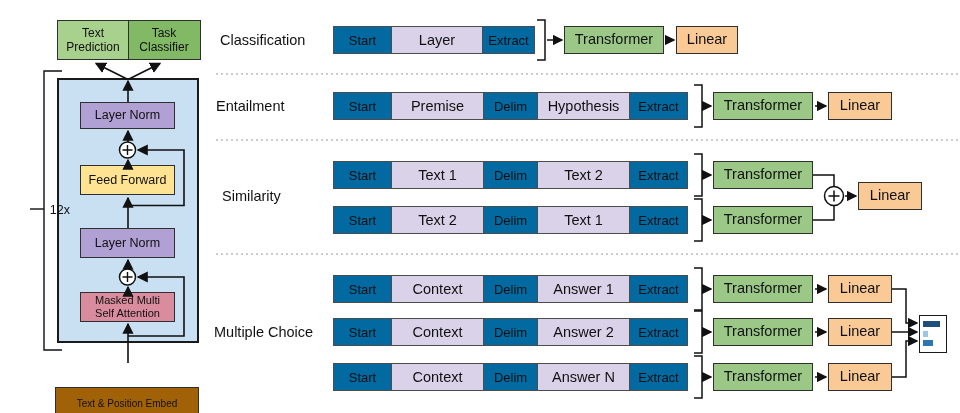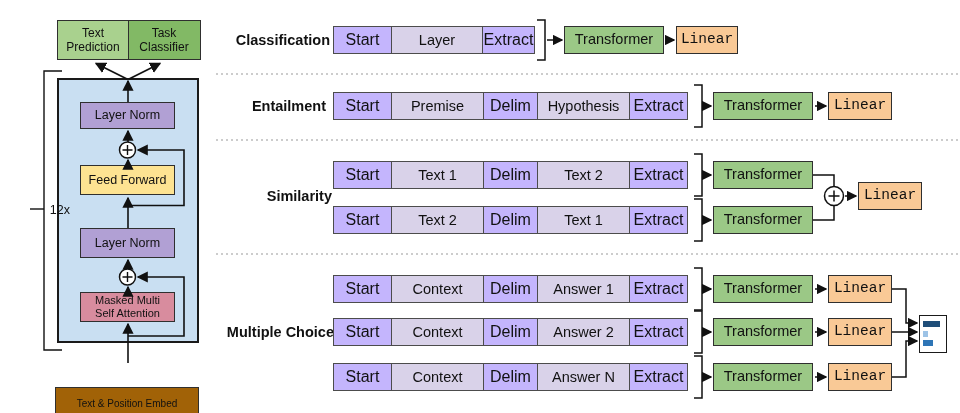--- a/index.html
+++ b/index.html
@@ -5,25 +5,25 @@
   html,body{margin:0;padding:0;background:#fff;}
   #stage{position:relative;width:960px;height:413px;background:#ffffff;
          font-family:"Liberation Sans","DejaVu Sans",sans-serif;color:#111;overflow:hidden;}
   .abs{position:absolute;box-sizing:border-box;margin-left:40px;}
   .box{position:absolute;box-sizing:border-box;display:flex;align-items:center;justify-content:center;
        text-align:center;border:1.5px solid #2f2f2f;line-height:1.18;}
   .strip{position:absolute;display:flex;height:28px;}
   .cell{box-sizing:border-box;height:28px;display:flex;align-items:center;justify-content:center;
         border:1.5px solid #4c4c4c;text-align:center;}
   .cell + .cell{margin-left:-1.5px;}
-  .cell-blue{background:#c4b5fd;font-size:16px;}
+  .cell-blue{background:#0369a1;font-size:13px;}
   .cell-purple{background:#d9d2e9;font-size:14.5px;}
   .tbox{background:#9bc886;font-size:14.5px;}
-  .lbox{background:#f9c996;font-size:14.5px;font-family:Liberation Mono, monospace;}
-  .rowlabel{position:absolute;font-size:14.5px;text-align:right;font-weight:bold;}
+  .lbox{background:#f9c996;font-size:14.5px;}
+  .rowlabel{position:absolute;font-size:14.5px;text-align:left;}
   #svg-overlay{position:absolute;left:0;top:0;pointer-events:none;}
   .mcbar{height:6px;margin-bottom:3.5px;}
 </style>
 </head>
 <body>
 
 <div id="stage">
 
   <div class="box" style="left:57px;top:20px;width:72px;height:40px;background:#a9d18e;font-size:12px;padding:0 3px;">
     <span>Text Prediction</span>

